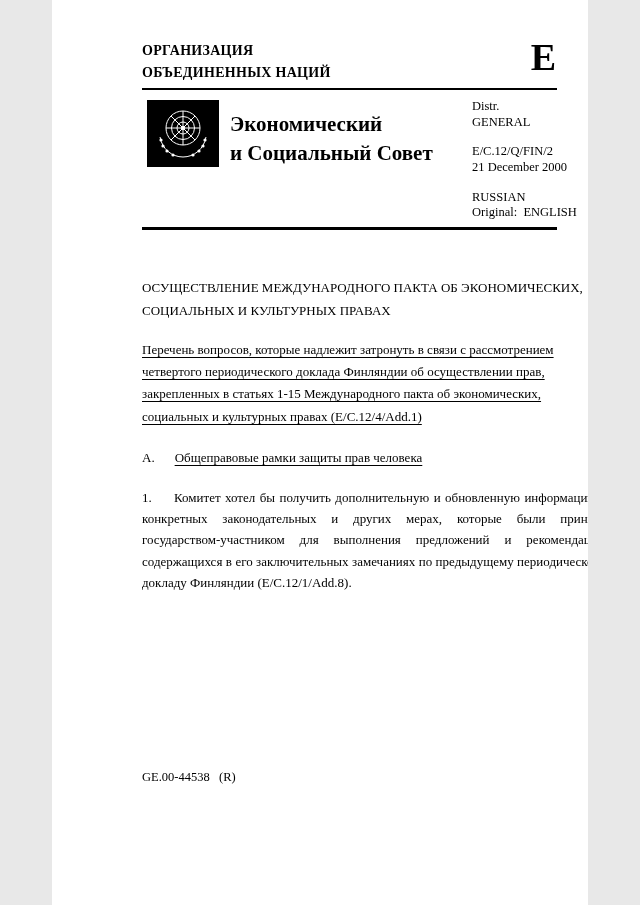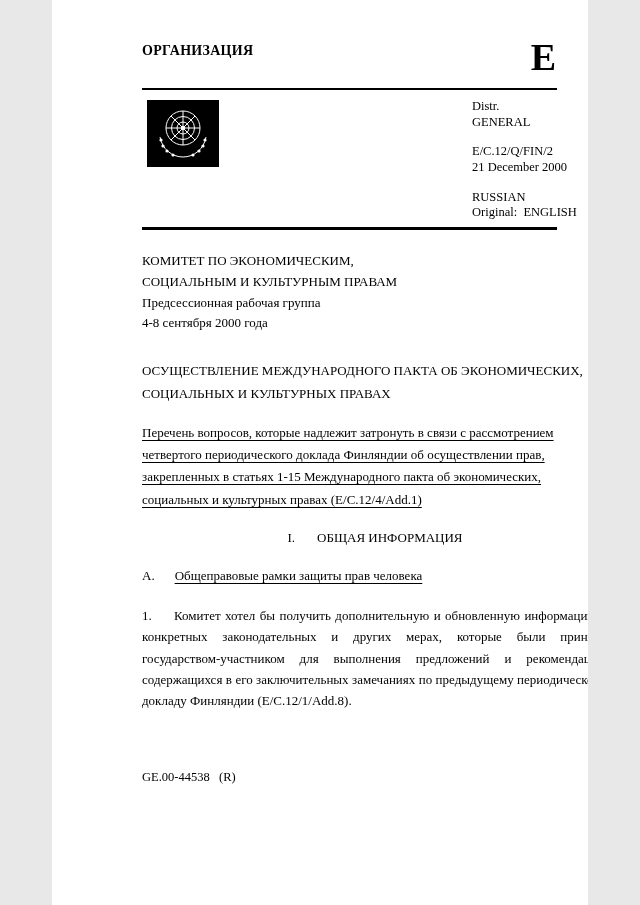--- a/index.html
+++ b/index.html
@@ -84,20 +84,21 @@
     font-size: 12.5px; white-space: pre;
   }
 </style>
 </head>
 <body>
 
 <div class="page">
 
   <div class="org-name">
     <div>ОРГАНИЗАЦИЯ</div>
+    <div>ОБЪЕДИНЕННЫХ НАЦИЙ</div>
   </div>
 
   <div class="doc-letter">E</div>
 
   <div class="header-rule"></div>
 
   <div class="emblem">
     <svg width="72" height="67" viewBox="0 0 72 67" aria-hidden="true">
       <rect x="0" y="0" width="72" height="67" fill="#000"></rect>
       <g stroke="#fff" fill="none" stroke-width="1">
@@ -118,58 +119,53 @@
         <circle cx="20" cy="51" r="1.6"></circle>
         <circle cx="26" cy="55" r="1.6"></circle>
         <circle cx="58" cy="40" r="1.6"></circle>
         <circle cx="56" cy="46" r="1.6"></circle>
         <circle cx="52" cy="51" r="1.6"></circle>
         <circle cx="46" cy="55" r="1.6"></circle>
       </g>
     </svg>
   </div>
 
+  <div class="council-title">
+    <div>Экономический</div>
+    <div>и Социальный Совет</div>
+  </div>
 
   <div class="distr-block">
     <div>Distr.</div>
     <div>GENERAL</div>
     <div class="gap"></div>
     <div>E/C.12/Q/FIN/2</div>
     <div>21 December 2000</div>
     <div class="gap"></div>
     <div>RUSSIAN</div>
     <div>Original:  ENGLISH</div>
   </div>
 
   <div class="thick-rule"></div>
 
   <div class="doc-body">
 
-    <div class="committee">
-      <div>КОМИТЕТ ПО ЭКОНОМИЧЕСКИМ,</div>
-      <div>СОЦИАЛЬНЫМ И КУЛЬТУРНЫМ ПРАВАМ</div>
-      <div>Предсессионная рабочая группа</div>
-      <div>4-8 сентября 2000 года</div>
-    </div>
 
     <div class="doc-title">
       <div>ОСУЩЕСТВЛЕНИЕ МЕЖДУНАРОДНОГО ПАКТА ОБ ЭКОНОМИЧЕСКИХ,</div>
       <div>СОЦИАЛЬНЫХ И КУЛЬТУРНЫХ ПРАВАХ</div>
     </div>
 
     <div class="subtitle">
       <div><span class="u-line">Перечень вопросов, которые надлежит затронуть в связи с рассмотрением</span></div>
       <div><span class="u-line">четвертого периодического доклада Финляндии об осуществлении прав,</span></div>
       <div><span class="u-line">закрепленных в статьях 1-15 Международного пакта об экономических,</span></div>
       <div><span class="u-line">социальных и культурных правах (E/C.12/4/Add.1)</span></div>
     </div>
 
-    <div class="section-heading">
-      <span class="heading-num">I.</span><span>ОБЩАЯ ИНФОРМАЦИЯ</span>
-    </div>
 
     <div class="section-sub">
       <span class="letter">A.</span><span class="heading-text">Общеправовые рамки защиты прав человека</span>
     </div>
 
     <div class="para">
       <span class="para-num">1.</span><span>Комитет хотел бы получить дополнительную и обновленную информацию о конкретных законодательных и других мерах, которые были приняты государством-участником для выполнения предложений и рекомендаций, содержащихся в его заключительных замечаниях по предыдущему периодическому докладу Финляндии (E/C.12/1/Add.8).</span>
     </div>
 
   </div>

